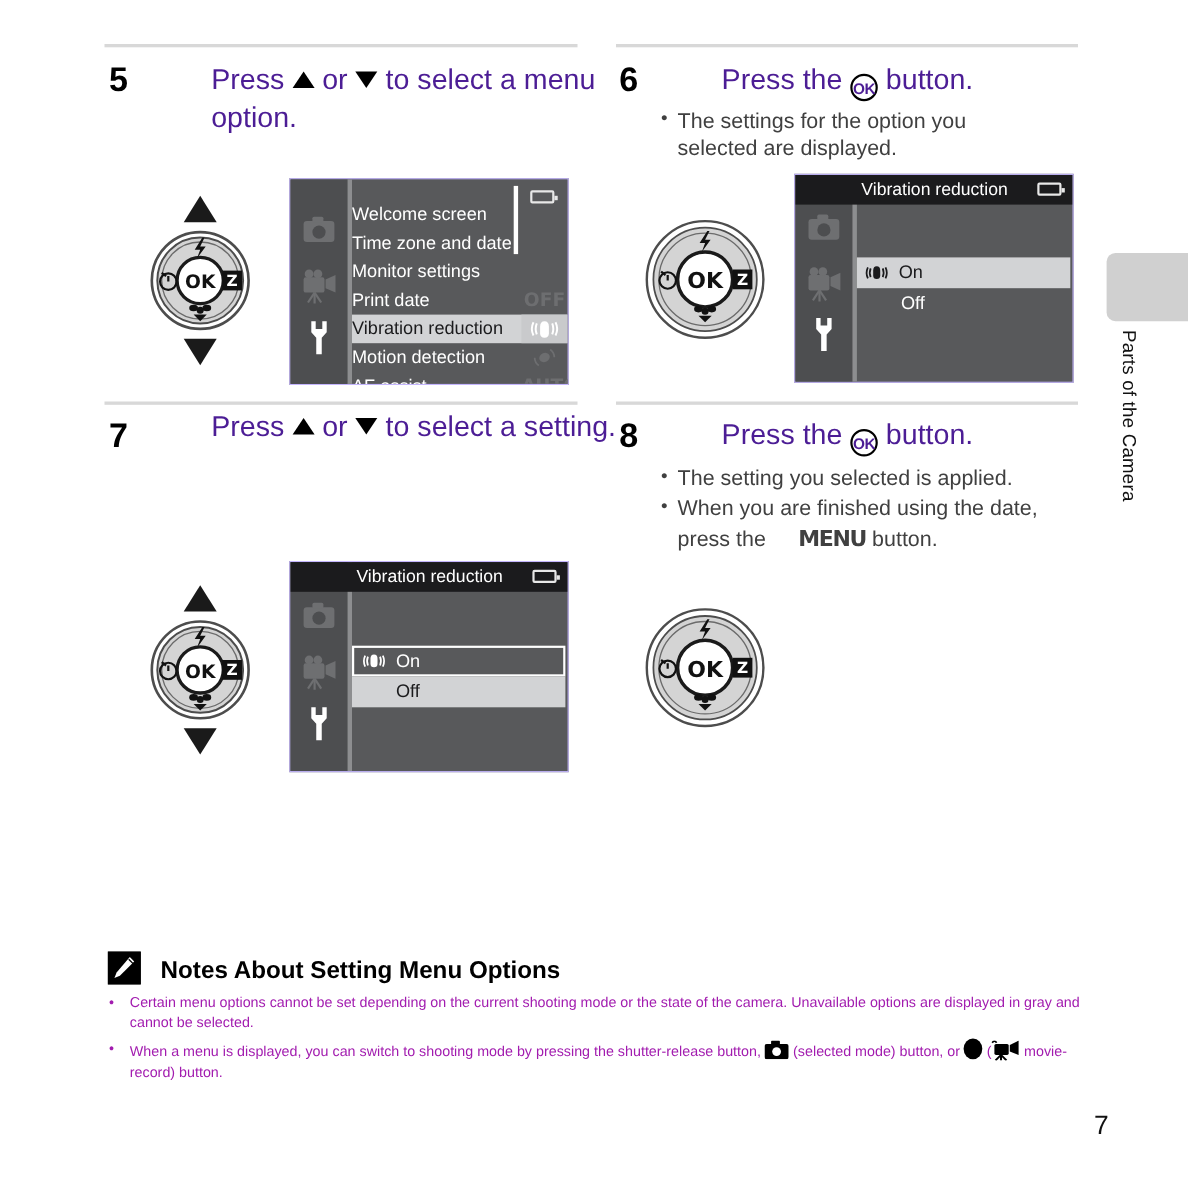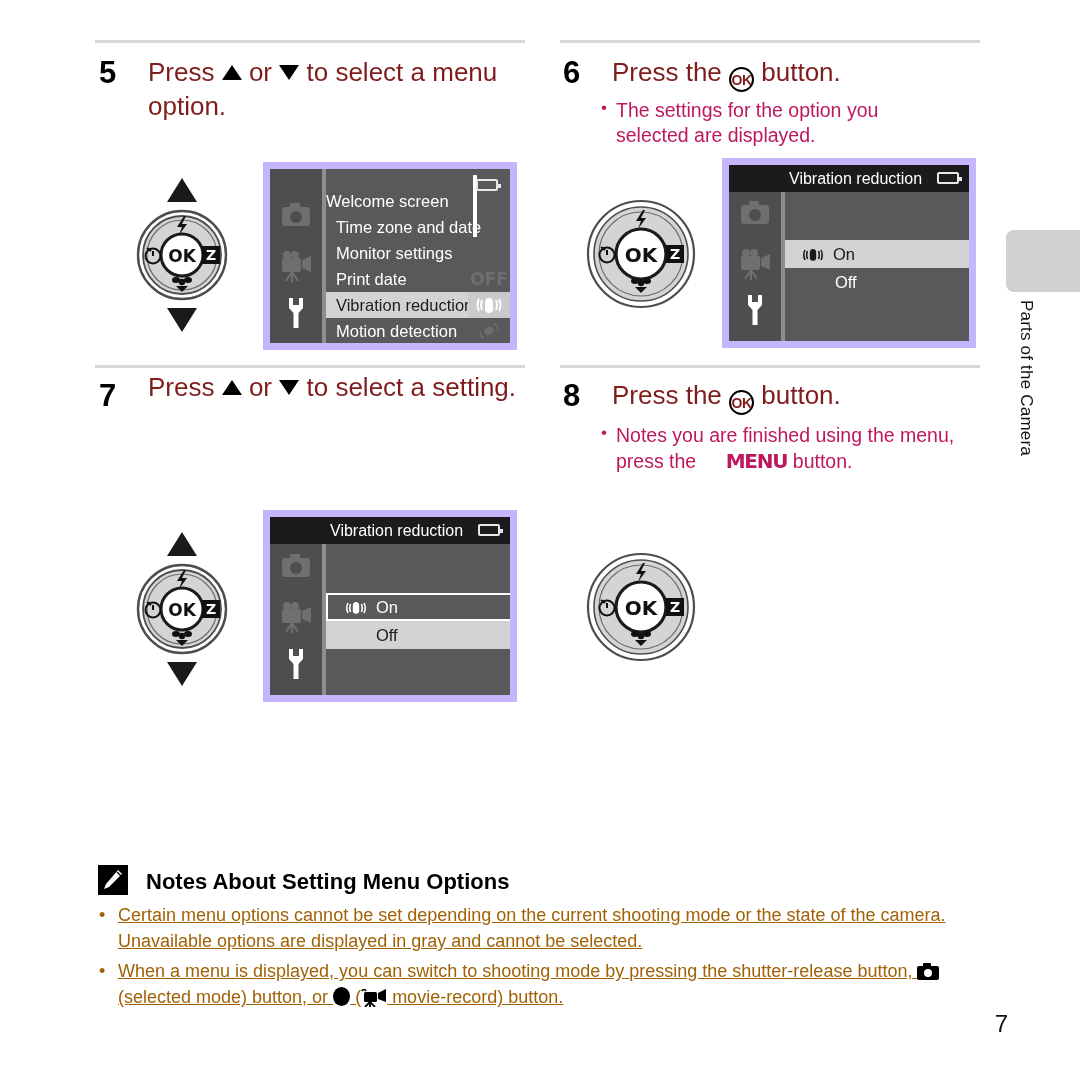--- a/index.html
+++ b/index.html
@@ -56,28 +56,29 @@
     position: absolute;
     font-size: 31px;
     font-weight: bold;
     color: #000;
     line-height: 1;
   }
   .step-head {
     position: absolute;
     font-size: 26px;
     line-height: 1.32;
-    color: #7f1d1d;
+    color: #4c1d95;
     font-weight: 400;
+    margin-left: 44px;
   }
   .bullets {
     position: absolute;
     font-size: 19.5px;
     line-height: 1.3;
-    color: #be185d;
+    color: #404040;
   }
   .bullets div {
     position: relative;
     padding-left: 16px;
     margin-bottom: 2px;
   }
   .bullets div:before {
     content: "\2022";
     position: absolute;
     left: 1px;
@@ -115,21 +116,21 @@
     letter-spacing: -1.2px;
     font-family: "DejaVu Sans", sans-serif;
     margin-left: 24px;
   }
   .dial { position: absolute; }
 
   
   .lcd {
     position: absolute;
     background: #58595b;
-    border: 7px solid #c4b5fd;
+    border: 1px solid #c4b5fd;
     box-sizing: border-box;
     overflow: hidden;
   }
   .lcd-side {
     position: absolute;
     left: 0; top: 0;
     width: 52px;
     height: 100%;
     background: #4d4e50;
   }
@@ -166,21 +167,20 @@
     position: absolute;
     right: -5px; top: 3px;
     width: 3px; height: 4px;
     background: #e8e8e8;
   }
   .menu-row {
     position: absolute;
     font-size: 16.5px;
     color: #ffffff;
     white-space: nowrap;
-    padding-left: 10px;
   }
   .menu-row.sel {
     background: #d2d3d5;
     color: #1b1b1d;
   }
   .menu-row.outline {
     border: 2px solid #ffffff;
     box-sizing: border-box;
   }
   .scroll-bar {
@@ -209,24 +209,23 @@
     background: #000;
   }
   .note-title {
     position: absolute;
     font-size: 22px;
     font-weight: bold;
     color: #000;
   }
   .note-list {
     position: absolute;
-    font-size: 18px;
+    font-size: 13px;
     line-height: 1.45;
-    color: #a16207;
-    text-decoration: underline;
+    color: #a21caf;
   }
   .note-list > div {
     position: relative;
     padding-left: 22px;
     margin-bottom: 4px;
   }
   .note-list > div:before {
     content: "\2022";
     position: absolute;
     left: 3px;
@@ -520,21 +519,22 @@
     <div class="menu-row sel" style="left:56px; top:104px; width:194px; height:28px; line-height:28px;">
       <span style="margin-left:40px;">Off</span>
     </div>
   </div>
 
   <div class="step-num" style="left:563px; top:380px;">8</div>
   <div class="step-head" style="left:612px; top:378px; width:370px;">
     <span>Press the </span><span class="ok-glyph">OK</span><span> button.</span>
   </div>
   <div class="bullets" style="left:600px; top:423px; width:360px;">
-    <div><span>Notes you are finished using the menu, press the </span><span class="menu-glyph">MENU</span><span> button.</span></div>
+    <div>The setting you selected is applied.</div>
+    <div><span>When you are finished using the date, press the </span><span class="menu-glyph">MENU</span><span> button.</span></div>
   </div>
 
   <svg class="dial" style="left:585px; top:548px;" width="112" height="118" viewBox="0 0 112 118">
     <circle cx="56" cy="59" r="53" fill="#ffffff" stroke="#4d4d4d" stroke-width="2.2"></circle>
     <circle cx="56" cy="59" r="47" fill="#d4d4d4" stroke="#4d4d4d" stroke-width="1.6"></circle>
     <circle cx="56" cy="59" r="42" fill="#d4d4d4" stroke="#6b6b6b" stroke-width="1.2"></circle>
     <circle cx="56" cy="59" r="25" fill="#ffffff" stroke="#1a1a1a" stroke-width="3.2"></circle>
     <text x="56" y="67" font-family="DejaVu Sans, sans-serif" font-size="20" font-weight="bold" text-anchor="middle" fill="#111">OK</text>
     <g transform="translate(56,24)">
       <polygon points="2,-9 -5,2 0,2 -3,10 5,-1 0,-1 4,-9" fill="#111"></polygon>

